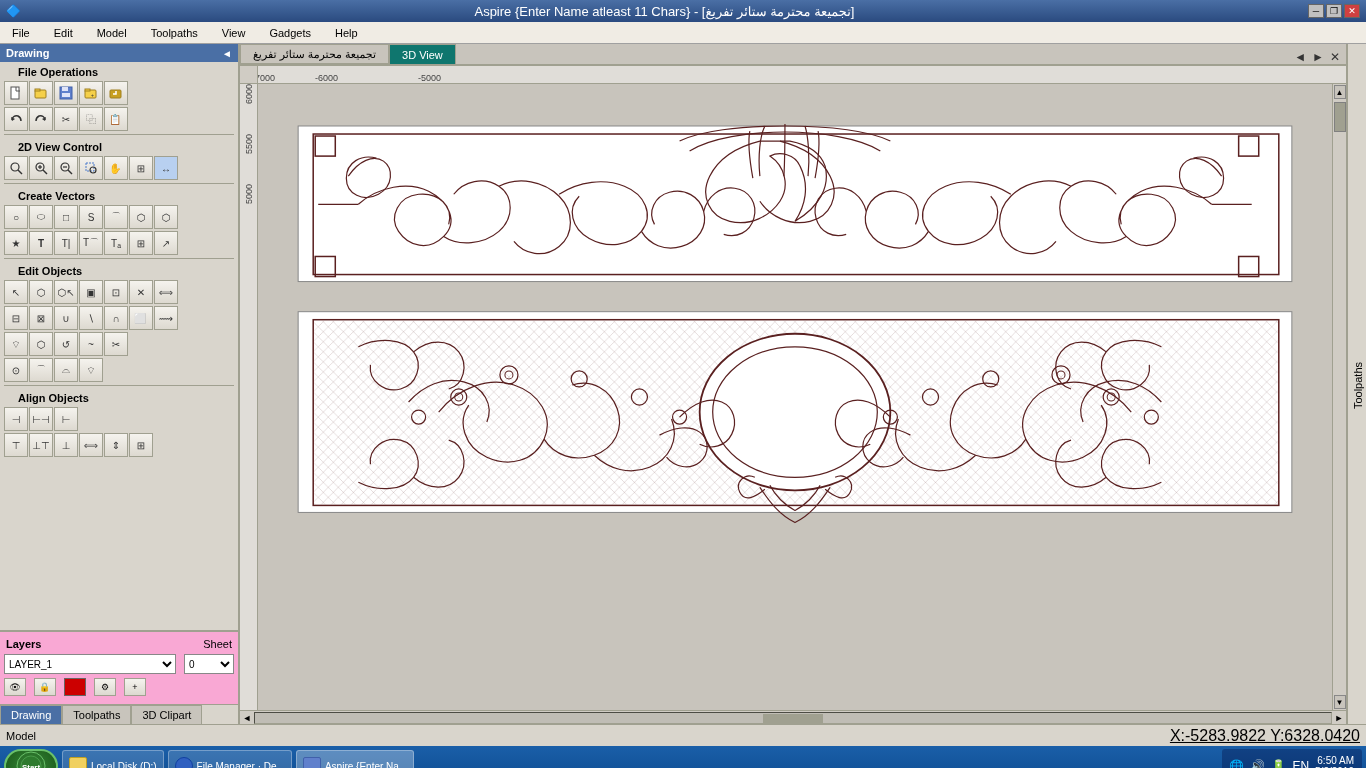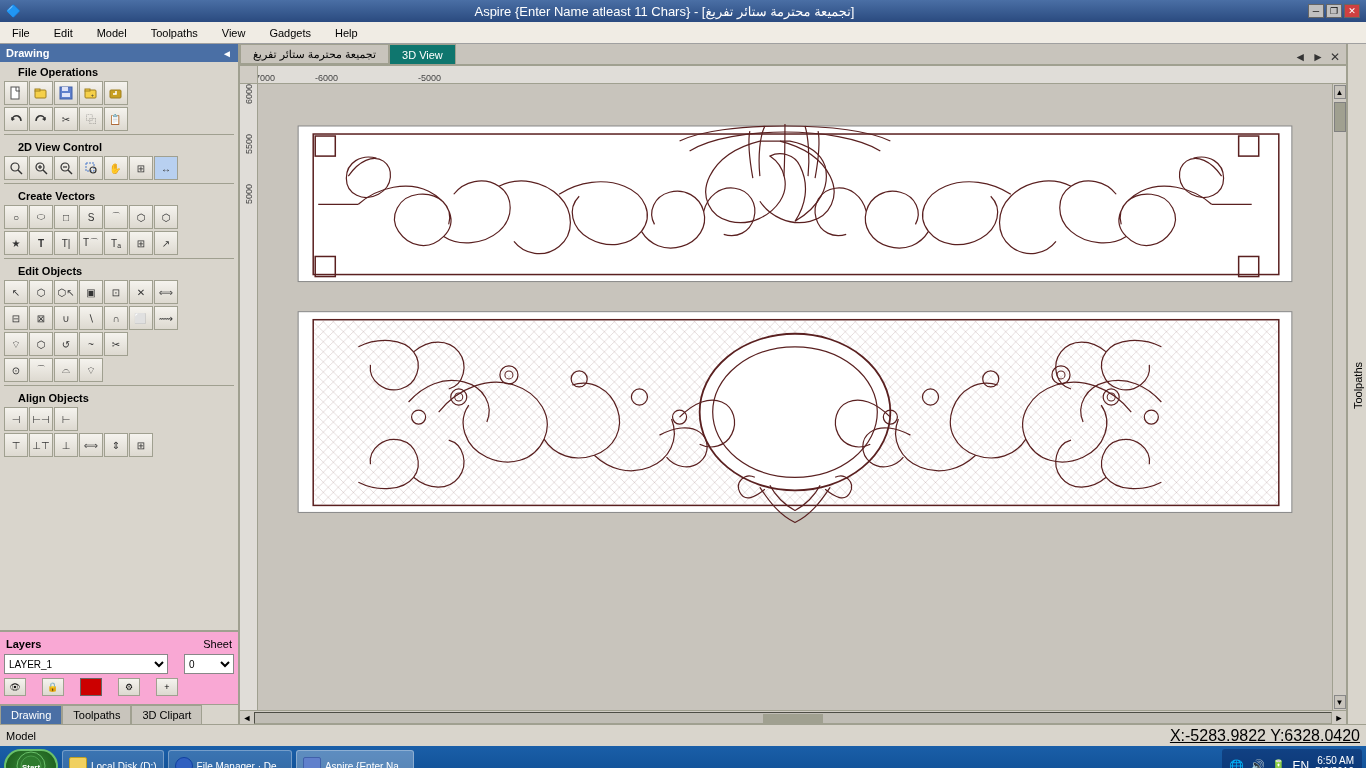--- a/index.html
+++ b/index.html
@@ -65,21 +65,21 @@
     .separator-h { height: 1px; background: #a0a090; margin: 2px 4px; }
 
     
     #layers-section {
       margin-top: auto; border-top: 2px solid #a0a090; padding: 4px;
       background: #f9a8d4;
     }
     .layers-header { display: flex; justify-content: space-between; align-items: center; padding: 2px 2px 4px 2px; }
     .layers-label { font-weight: bold; font-size: 11px; }
     .sheet-label { font-size: 11px; }
-    .layer-row { display: flex; align-items: center; gap: 16px; margin-bottom: 4px; }
+    .layer-row { display: flex; align-items: center; gap: 8px; margin-bottom: 4px; }
     .layer-select {
       flex: 1; height: 20px; font-size: 10px; background: white; border: 1px solid #888;
     }
     .sheet-select {
       width: 50px; height: 20px; font-size: 10px; background: white; border: 1px solid #888;
     }
     .layer-icon-btn {
       width: 22px; height: 18px; background: linear-gradient(to bottom, #f5f3ee, #ddd9d0);
       border: 1px solid #a0a090; cursor: pointer; display: flex; align-items: center; justify-content: center;
       font-size: 9px;

